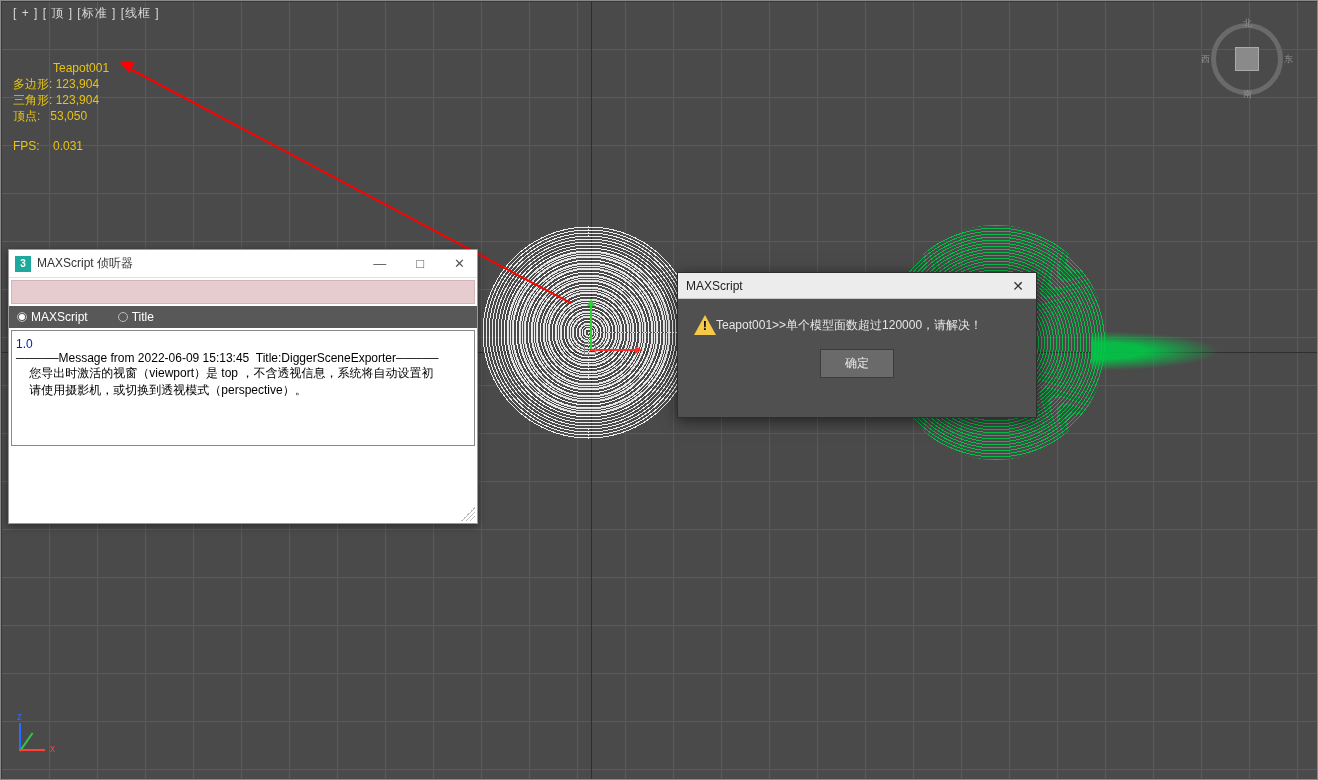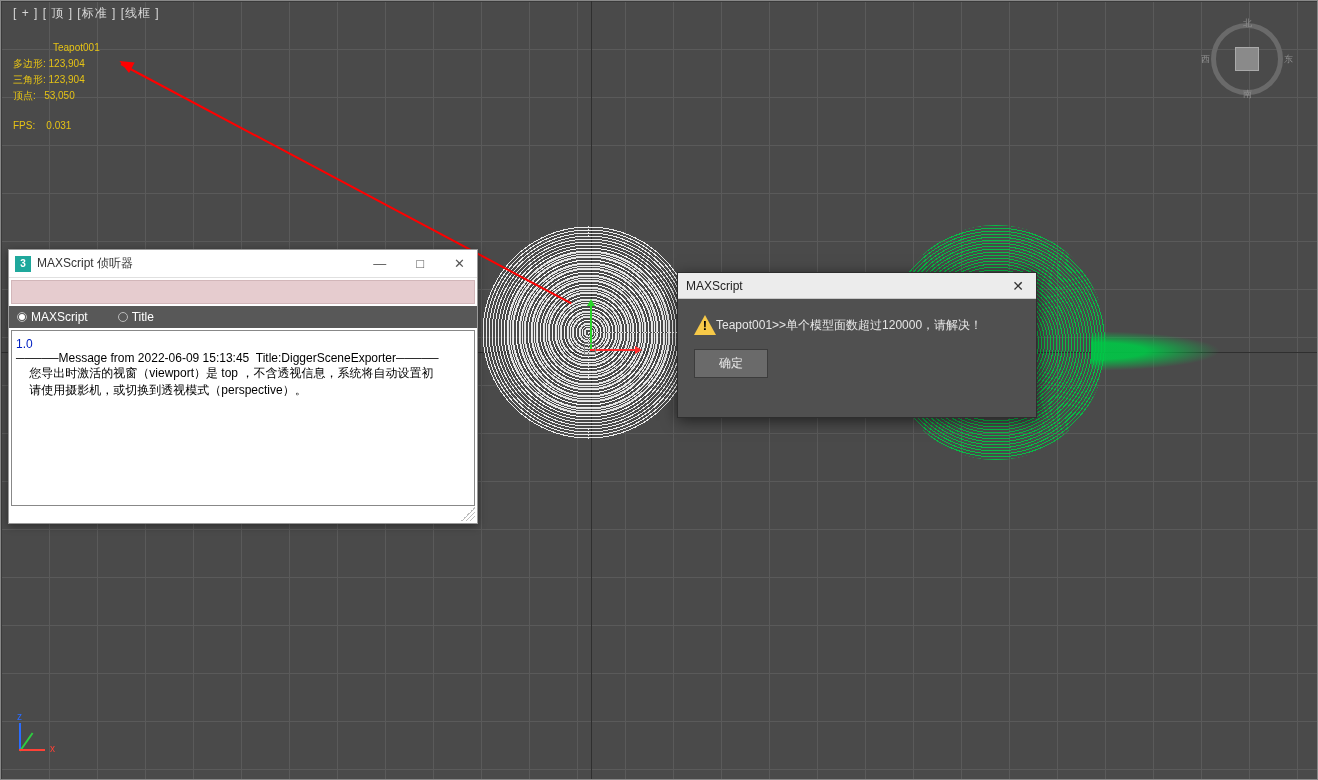--- a/index.html
+++ b/index.html
@@ -27,21 +27,21 @@
   background-position: 0 50%, 50% 0;
   background-repeat:no-repeat;
 }
 .axis-h { position:absolute; left:0; right:0; top:351px; height:1px; background:#2f2f2f; }
 .axis-v { position:absolute; top:0; bottom:0; left:590px; width:1px; background:#2f2f2f; }
 
 
 .overlay {
   position: absolute; top: 4px; left: 12px; color: #ddd; font-size: 12px;
 }
-.overlay .stats { color: #e6c315; font-size: 10px; margin-top: 18px; }
+.overlay .stats { color: #e6c315; font-size: 12px; margin-top: 38px; }
 .overlay .stats div { line-height: 16px; }
 .overlay .objname { margin-left: 40px; }
 .overlay .viewlabel { color: #d8d8d8; letter-spacing: 1px; }
 
 
 .viewcube {
   position: absolute; top: 18px; right: 30px; width: 80px; height: 80px;
 }
 .viewcube .ring {
   position:absolute; inset:4px; border:5px solid #6a6a6a; border-radius:50%;
@@ -136,21 +136,21 @@
 .win-listener .radios label { display:flex; align-items:center; gap:4px; }
 .win-listener .radios .dot {
   width:10px; height:10px; border-radius:50%; border:1px solid #bbb; display:inline-block; background:#585858;
 }
 .win-listener .radios .dot.on::after{
   content:""; display:block; width:6px; height:6px; border-radius:50%; background:#fff; margin:1px;
 }
 .win-listener .console {
   background:#fff; border:1px solid #888; margin:2px; padding:6px 4px;
   font-family:"SimSun","Consolas",monospace; font-size:12px; color:#000;
-  height:176px; overflow:hidden; white-space:pre-wrap; word-break:break-all;
+  height:116px; overflow:hidden; white-space:pre-wrap; word-break:break-all;
 }
 .win-listener .console .blue { color:#0020c2; }
 .win-listener .grip {
   position:absolute; right:2px; bottom:2px; width:14px; height:14px;
   background:
     linear-gradient(135deg, transparent 0 50%, #bdbdbd 50% 55%, transparent 55% 65%, #bdbdbd 65% 70%, transparent 70% 80%, #bdbdbd 80% 85%, transparent 85%);
 }
 
 
 .win-alert {
@@ -171,21 +171,21 @@
 }
 .win-alert .warn::before{
   content:""; position:absolute; inset:0;
   border-left:11px solid transparent; border-right:11px solid transparent;
   border-bottom:20px solid #f7c948;
 }
 .win-alert .warn::after{
   content:"!"; position:absolute; top:3px; left:0; right:0; text-align:center;
   color:#000; font-weight:bold; font-size:13px;
 }
-.win-alert .btnrow { display:flex; justify-content:flex-start; padding:6px 16px 12px; }
+.win-alert .btnrow { display:flex; justify-content:center; padding:6px 16px 12px; }
 .win-alert button {
   background:#6a6a6a; color:#e8e8e8; border:1px solid #3c3c3c;
   padding:5px 24px; font-size:12px; cursor:pointer;
 }
 </style>
 </head>
 <body>
 
 <div class="viewport">
   <div class="axis-h"></div>

